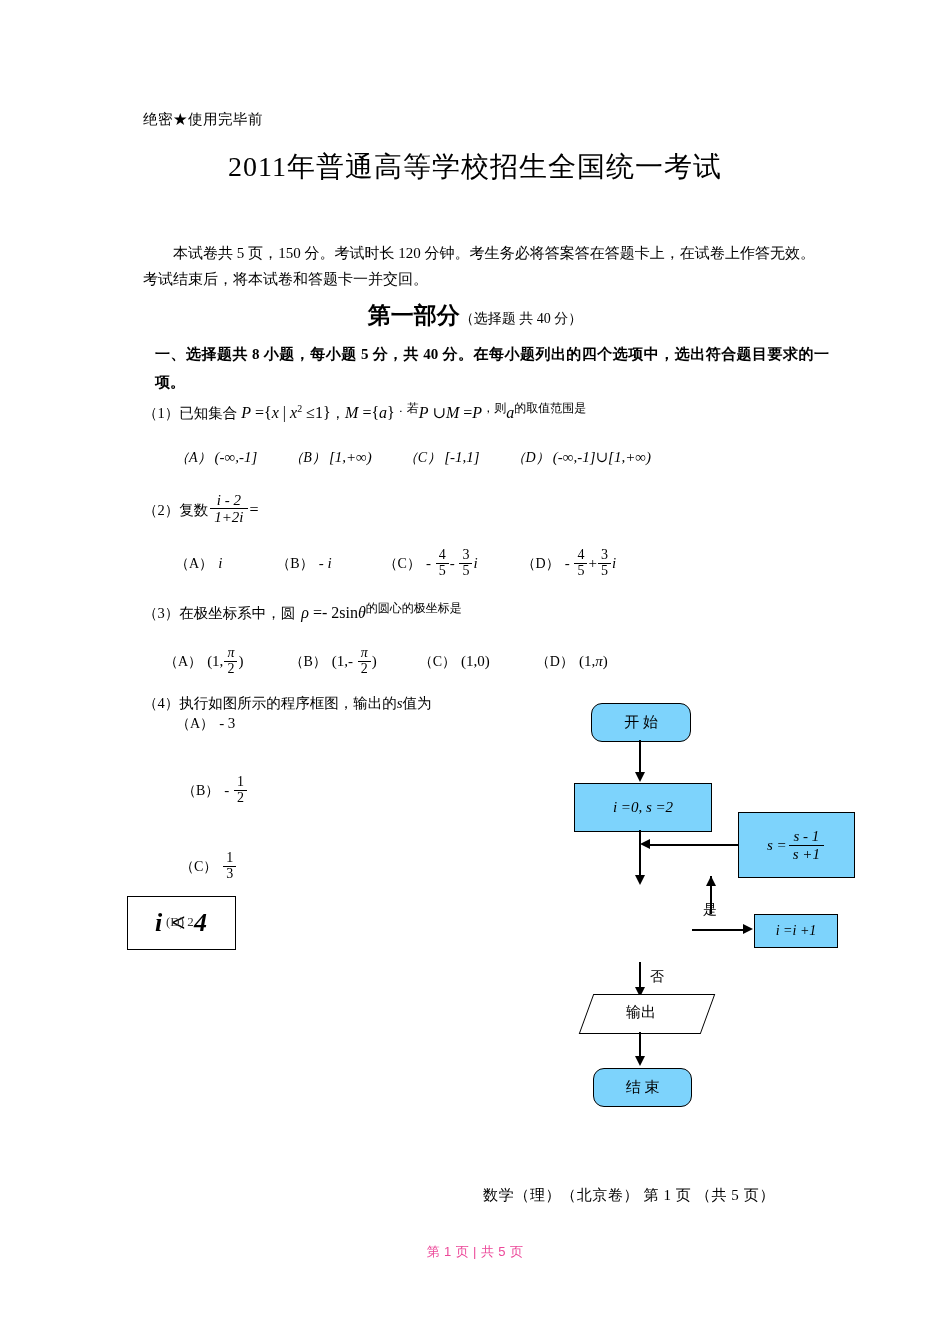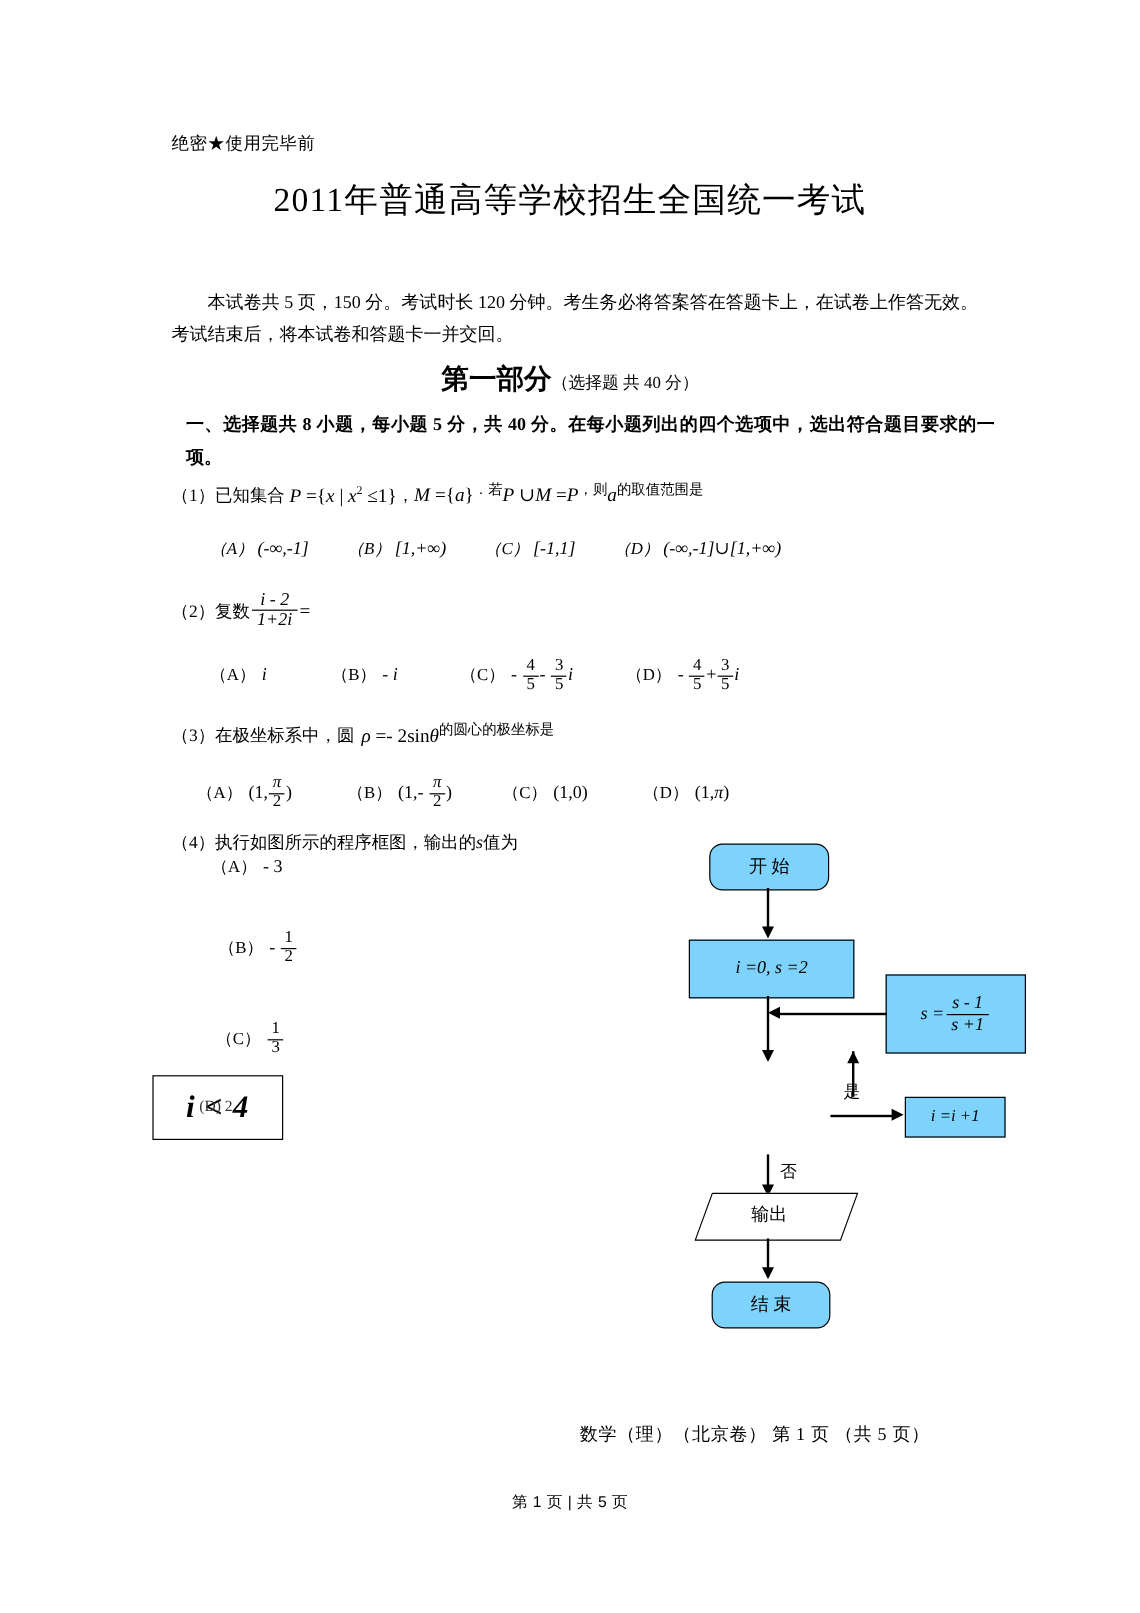--- a/index.html
+++ b/index.html
@@ -76,21 +76,21 @@
   #cond-box{position:absolute;left:127px;top:896px;width:107px;height:52px;
             border:1.6px solid #000;background:#fff;}
   #cond-inner{position:absolute;left:0;top:0;width:107px;height:52px;
               display:flex;align-items:center;justify-content:center;
               font-size:26px;font-weight:bold;font-style:italic;
               font-family:"Liberation Serif","DejaVu Serif",serif;letter-spacing:1px;}
   #optD-under{position:absolute;left:38px;top:17px;font-size:13px;font-style:normal;font-weight:normal;color:#333;}
 
   
   #doc-footer{left:0;top:1186px;width:751px;text-align:right;font-size:15px;letter-spacing:.6px;margin-left:24px;}
-  #page-footer{left:0;top:1243px;width:950px;text-align:center;font-size:13px;color:#000000;letter-spacing:.4px;}
+  #page-footer{left:0;top:1243px;width:950px;text-align:center;font-size:13px;color:#ec4899;letter-spacing:.4px;}
 </style>
 </head>
 <body>
 
 <div class="page">
 
   <div class="abs serif" id="secret-line">绝密★使用完毕前</div>
 
   <div class="abs serif" id="main-title">2011年普通高等学校招生全国统一考试</div>
 

